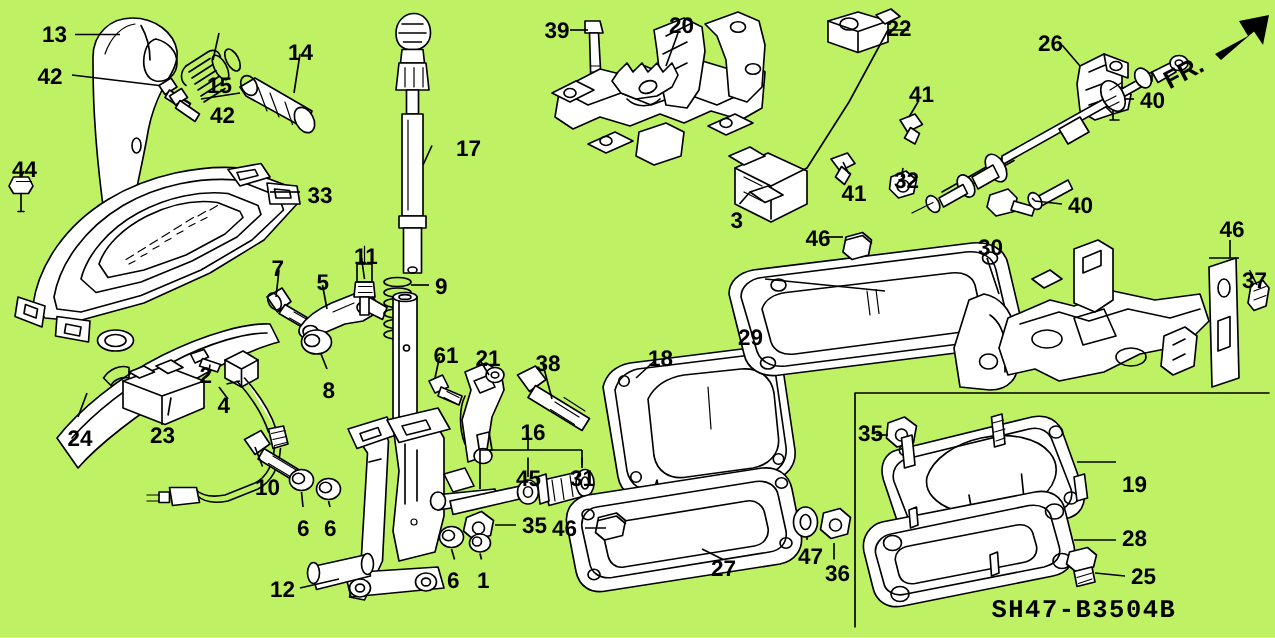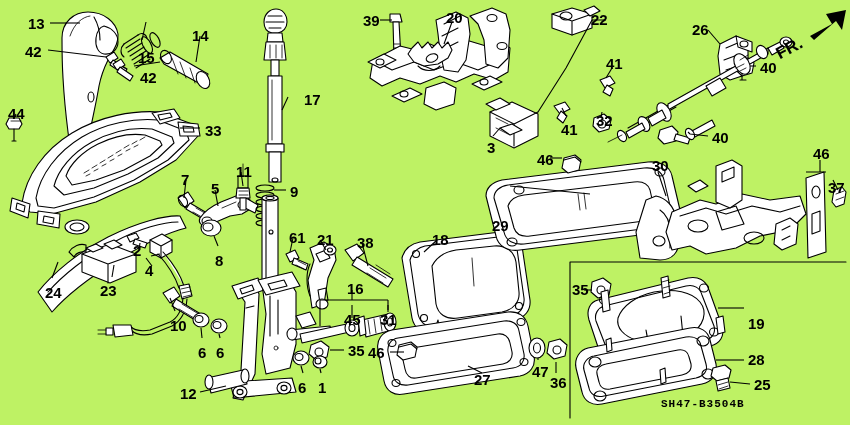--- a/index.html
+++ b/index.html
@@ -5,21 +5,21 @@
 <style>
   html,body{margin:0;padding:0;background:#ffffff;}
   body{width:850px;height:425px;overflow:hidden;
        font-family:"Liberation Sans","DejaVu Sans",sans-serif;}
   #stage{position:relative;width:850px;height:425px;background:#bef264;}
   #art{position:absolute;left:0;top:0;width:850px;height:425px;}
   .lbl{position:absolute;font-family:"Liberation Sans","DejaVu Sans",sans-serif;
        font-size:15px;font-weight:700;color:#000;line-height:1;
        white-space:nowrap;letter-spacing:0px;}
   .code{position:absolute;font-family:"Liberation Mono","DejaVu Sans Mono",monospace;
-        font-size:11px;font-weight:700;color:#000;letter-spacing:1px;white-space:nowrap;}
+        font-size:17px;font-weight:700;color:#000;letter-spacing:1px;white-space:nowrap;}
   .fr{position:absolute;font-family:"Liberation Sans","DejaVu Sans",sans-serif;
       font-size:17px;font-weight:700;color:#000;
       transform:rotate(-28deg);transform-origin:left bottom;white-space:nowrap;}
 </style>
 </head>
 <body>
 
 <div id="stage">
 
   <svg id="art" viewBox="0 0 850 425">

